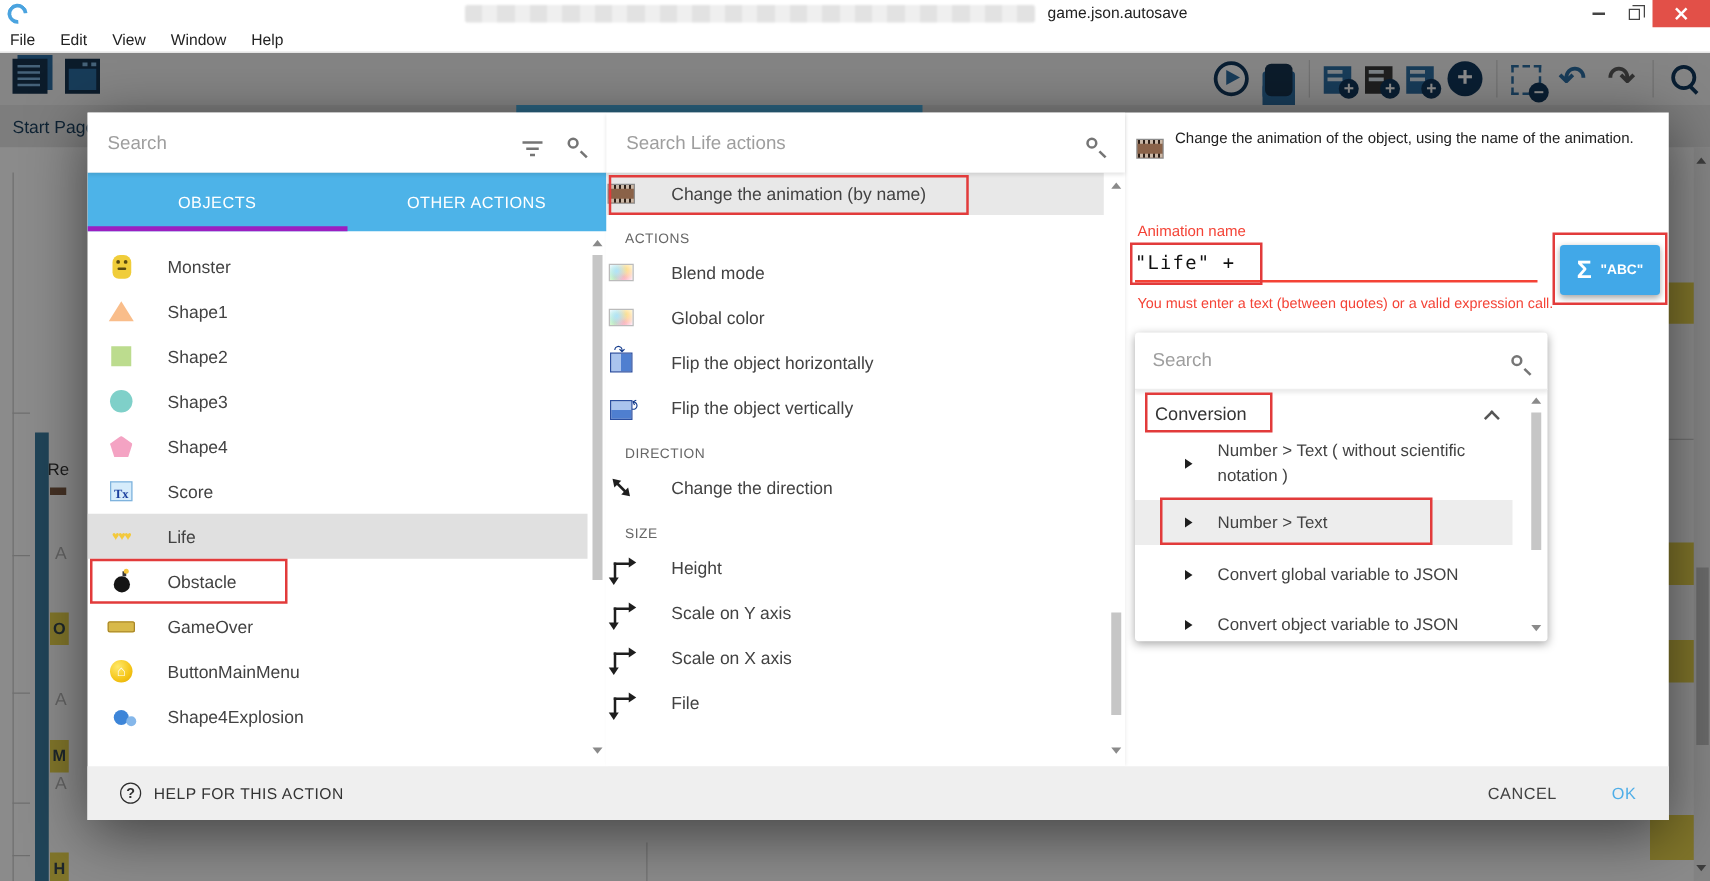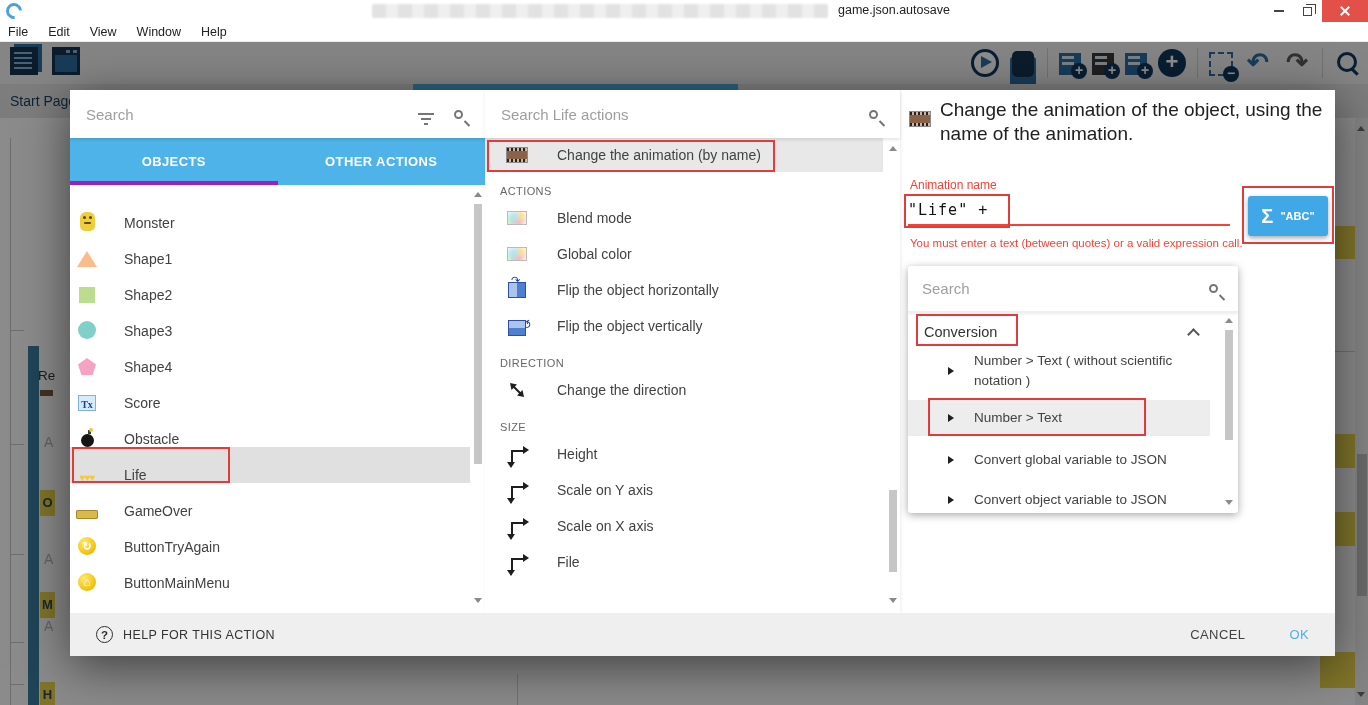--- a/index.html
+++ b/index.html
@@ -93,31 +93,31 @@
   .search-row{height:48px;flex:none;display:flex;align-items:center;padding:0 16px;box-shadow:0 2px 3px rgba(0,0,0,.10);position:relative;z-index:2;background:#fff}
   .search-input{border:none;outline:none;flex:1;font-size:15px;color:#333;font-family:"Liberation Sans",sans-serif;background:transparent}
   .search-input::placeholder{color:#9e9e9e}
   .icon-filter{width:16px;height:2px;background:#757575;position:relative;margin:0 20px 0 4px;flex:none}
   .icon-filter::before{content:"";position:absolute;top:5px;left:3px;width:10px;height:2px;background:#757575}
   .icon-filter::after{content:"";position:absolute;top:10px;left:6px;width:4px;height:2px;background:#757575}
   .icon-mag{width:9px;height:9px;border:2px solid #757575;border-radius:50%;position:relative;flex:none;margin-right:6px}
   .icon-mag::after{content:"";position:absolute;width:2px;height:7px;background:#757575;transform:rotate(-45deg);left:10px;top:8px}
 
   .tabbar{height:47px;flex:none;background:#4db3e8;display:flex;position:relative}
-  .tab{flex:1;color:#fff;font-size:13px;font-weight:bold;display:flex;align-items:center;justify-content:center;letter-spacing:.4px;cursor:pointer}
+  .tab{flex:1;color:#fff;font-size:13px;font-weight:normal;display:flex;align-items:center;justify-content:center;letter-spacing:.4px;cursor:pointer}
   .tab-underline{position:absolute;left:0;bottom:0;width:50%;height:4px;background:#9b1fc1}
 
   .obj-list{flex:1;position:relative;padding-top:10px;overflow:hidden}
-  .obj-row{height:36px;display:flex;align-items:flex-end;padding-left:4px;width:400px}
+  .obj-row{height:36px;display:flex;align-items:center;padding-left:14px;width:400px}
   .obj-row.selected{background:#e0e0e0}
   .obj-ic{width:26px;display:flex;justify-content:center;margin-right:24px;flex:none}
   .obj-label,.act-label{font-size:14px;color:#424242;white-space:nowrap}
 
   .act-list{flex:1;position:relative;overflow:hidden}
-  .act-row{height:36px;display:flex;align-items:center;padding-left:20px;width:398px}
+  .act-row{height:36px;display:flex;align-items:center;width:398px}
   .act-row.top{height:34px;background:#e8e8e8}
   .act-ic{width:24px;display:flex;justify-content:center;margin-right:28px;flex:none}
   .act-hdr{font-size:11px;color:#666;padding:13px 0 3px 15px;letter-spacing:.4px}
 
   
   .psb-thumb{position:absolute;width:8px;background:#c6c6c6;right:3px}
   .psb-up{right:3px;border-left:4px solid transparent;border-right:4px solid transparent;border-bottom:5px solid #8a8a8a}
   .psb-down{right:3px;border-left:4px solid transparent;border-right:4px solid transparent;border-top:5px solid #8a8a8a}
 
   
@@ -149,21 +149,21 @@
   .ai-fliph{width:18px;height:16px;background:linear-gradient(90deg,#aac4ee 50%,#4f7fd0 50%);border:1px solid #2c4fa0;position:relative}
   .ai-fliph::after{content:"↶";position:absolute;top:-9px;left:2px;color:#123a8c;font-size:11px;transform:scaleX(-1)}
   .ai-flipv{width:18px;height:16px;background:linear-gradient(180deg,#aac4ee 50%,#4f7fd0 50%);border:1px solid #2c4fa0;position:relative;top:2px}
   .ai-flipv::after{content:"↶";position:absolute;top:-4px;right:-6px;color:#123a8c;font-size:11px;transform:rotate(110deg)}
   .ai-corner{width:13px;height:13px;border-left:2px solid #1e1e1e;border-top:2px solid #1e1e1e;position:relative;margin-top:4px}
   .ai-corner::before{content:"";position:absolute;right:-5px;top:-6px;border-left:6px solid #1e1e1e;border-top:4px solid transparent;border-bottom:4px solid transparent}
   .ai-corner::after{content:"";position:absolute;left:-6px;bottom:-5px;border-top:6px solid #1e1e1e;border-left:4px solid transparent;border-right:4px solid transparent}
 
   
   .p-abs{position:absolute}
-  .desc-text{left:40px;top:8px;width:402px;font-size:19px;line-height:24px;color:#212121}
+  .desc-text{left:40px;top:8px;width:402px;font-size:12px;line-height:24px;color:#212121}
   .film-pos{left:10px;top:22px}
   .field-label{left:10px;top:88px;font-size:12px;color:#f44336}
   .anim-input{left:8px;top:106px;width:322px;height:30px;font-family:"DejaVu Sans Mono",monospace;font-size:15px;color:#111;border:none;border-bottom:2px solid #f44336;outline:none;background:transparent;letter-spacing:1px}
   .btn-expr{left:348px;top:106px;width:80px;height:40px;background:#41a8e8;border-radius:3px;color:#fff;display:flex;align-items:center;justify-content:center;gap:7px;box-shadow:0 2px 5px rgba(0,0,0,.35);cursor:pointer}
   .btn-expr .sig{font-size:20px;font-weight:bold}
   .btn-expr .abc{font-size:11px;font-weight:bold}
   .err-text{left:10px;top:146px;width:336px;font-size:11.5px;line-height:14px;color:#f44336}
   .red-box{position:absolute;border:2px solid #e23b3b;pointer-events:none;z-index:6}
 
   .dropdown{left:8px;top:176px;width:330px;height:247px;background:#fff;box-shadow:0 2px 8px rgba(0,0,0,.35);border-radius:3px;overflow:hidden}
@@ -321,43 +321,37 @@
               <span class="oi oi-pent"></span>
             </span>
             <span class="obj-label">Shape4</span>
           </div>
         <div class="obj-row">
             <span class="obj-ic">
               <span class="oi oi-score"></span>
             </span>
             <span class="obj-label">Score</span>
           </div>
+        <div class="obj-row selected">
+            <span class="obj-ic">
+              <span class="oi oi-hearts"></span>
+            </span>
+            <span class="obj-label">Life</span>
+          </div>
         <div class="obj-row">
             <span class="obj-ic">
               <span class="oi oi-bomb"></span>
             </span>
             <span class="obj-label">Obstacle</span>
           </div>
-        <div class="obj-row selected">
-            <span class="obj-ic">
-              <span class="oi oi-hearts"></span>
-            </span>
-            <span class="obj-label">Life</span>
-          </div>
         <div class="obj-row">
             <span class="obj-ic">
               <span class="oi oi-gameover"></span>
             </span>
             <span class="obj-label">GameOver</span>
-          </div>
-        <div class="obj-row">
-            <span class="obj-ic">
-              <span class="oi oi-round oi-retry"></span>
-            </span>
-            <span class="obj-label">ButtonTryAgain</span>
           </div>
         <div class="obj-row">
             <span class="obj-ic">
               <span class="oi oi-round oi-home"></span>
             </span>
             <span class="obj-label">ButtonMainMenu</span>
           </div>
         <div class="obj-row">
             <span class="obj-ic">
               <span class="oi oi-expl"></span>

